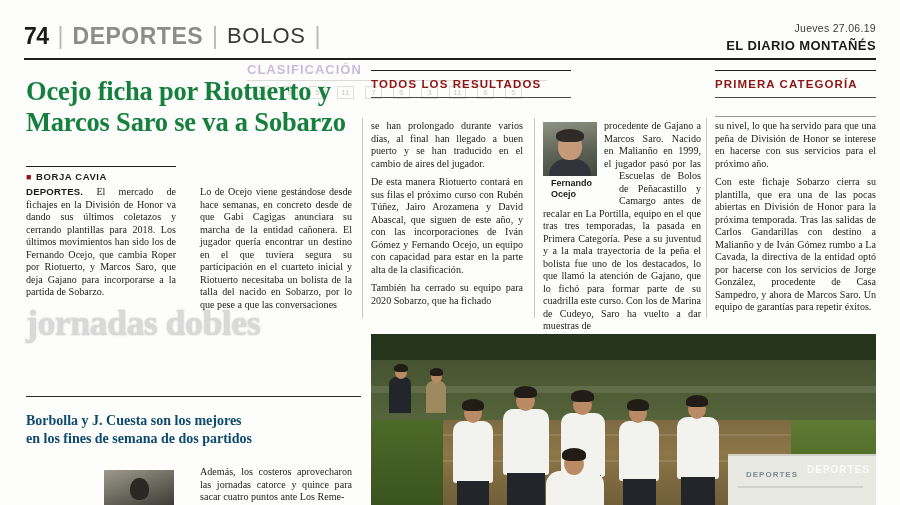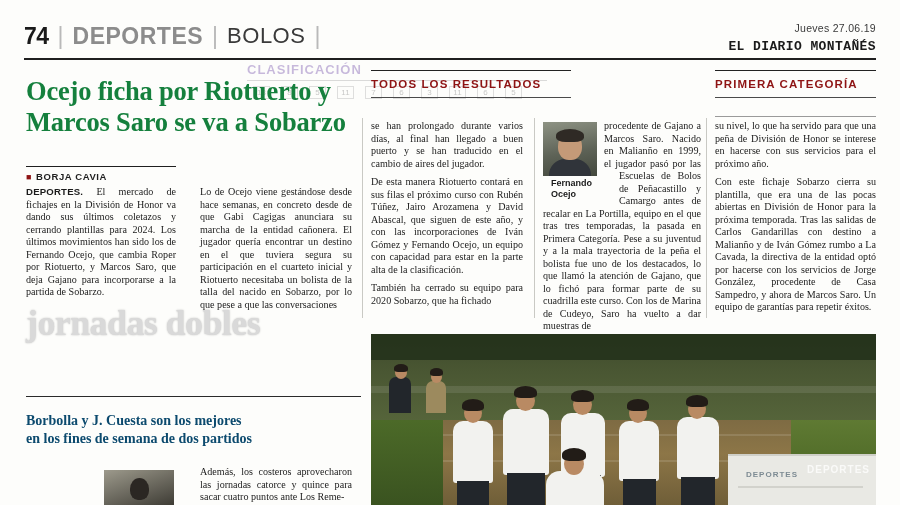--- a/index.html
+++ b/index.html
@@ -63,21 +63,21 @@
     margin-left: auto;
     text-align: right;
   }
   .mast-date {
     font-family: "Liberation Sans", sans-serif;
     font-size: 10.5px;
     color: #3a3a3a;
     letter-spacing: 0.3px;
   }
   .mast-paper {
-    font-family: Liberation Mono, monospace;
+    font-family: Liberation Sans, sans-serif;
     font-weight: bold;
     font-size: 13px;
     color: #1a1a1a;
     letter-spacing: 0.4px;
     margin-top: 3px;
   }
   .rule-top {
     position: absolute;
     left: 24px; top: 58px;
     width: 852px;
@@ -517,21 +517,21 @@
 
   <div class="byline-wrap">
     <div class="byline-rule"></div>
     <div class="byline">
       <span class="byline-bullet">■</span>
       <span>BORJA CAVIA</span>
     </div>
   </div>
 
   <div class="col" id="col1">
-    <p><span class="dateline">DEPORTES.</span> <span>El mercado de fichajes en la División de Honor va dando sus últimos coletazos y cerrando plantillas para 2024. Los últimos movimientos han sido los de Fernando Ocejo, que cambia Roper por Riotuerto, y Marcos Saro, que deja Gajano para incorporarse a la partida de Sobarzo.</span></p>
+    <p><span class="dateline">DEPORTES.</span> <span>El mercado de fichajes en la División de Honor va dando sus últimos coletazos y cerrando plantillas para 2018. Los últimos movimientos han sido los de Fernando Ocejo, que cambia Roper por Riotuerto, y Marcos Saro, que deja Gajano para incorporarse a la partida de Sobarzo.</span></p>
   </div>
 
   <div class="col" id="col2">
     <p>Lo de Ocejo viene gestándose desde hace semanas, en concreto desde de que Gabi Cagigas anunciara su marcha de la entidad cañonera. El jugador quería encontrar un destino en el que tuviera segura su participación en el cuarteto inicial y Riotuerto necesitaba un bolista de la talla del nacido en Sobarzo, por lo que pese a que las conversaciones</p>
   </div>
 
   <div class="col" id="col3">
     <p>se han prolongado durante varios días, al final han llegado a buen puerto y se han traducido en el cambio de aires del jugador.</p>
     <p>De esta manera Riotuerto contará en sus filas el próximo curso con Rubén Túñez, Jairo Arozamena y David Abascal, que siguen de este año, y con las incorporaciones de Iván Gómez y Fernando Ocejo, un equipo con capacidad para estar en la parte alta de la clasificación.</p>
     <p>También ha cerrado su equipo para 2020 Sobarzo, que ha fichado</p>

